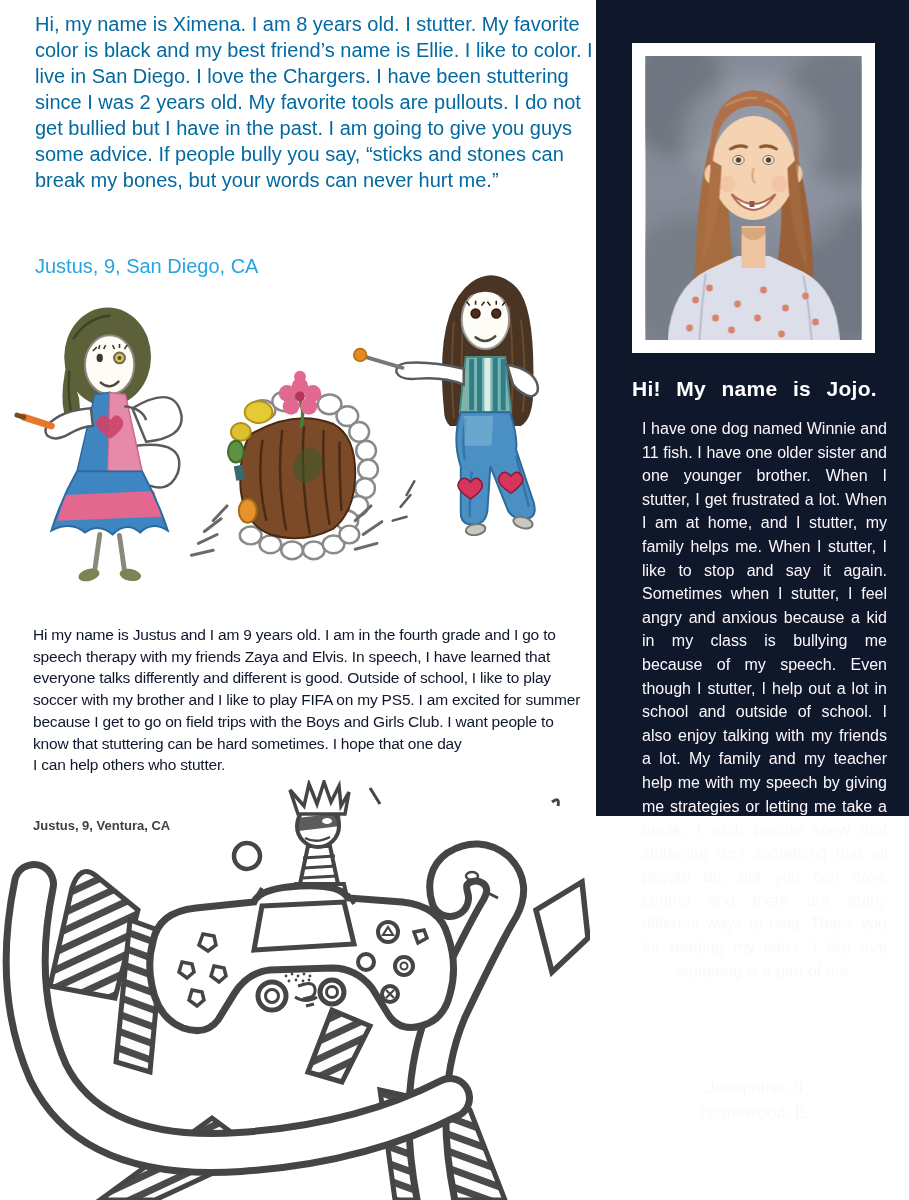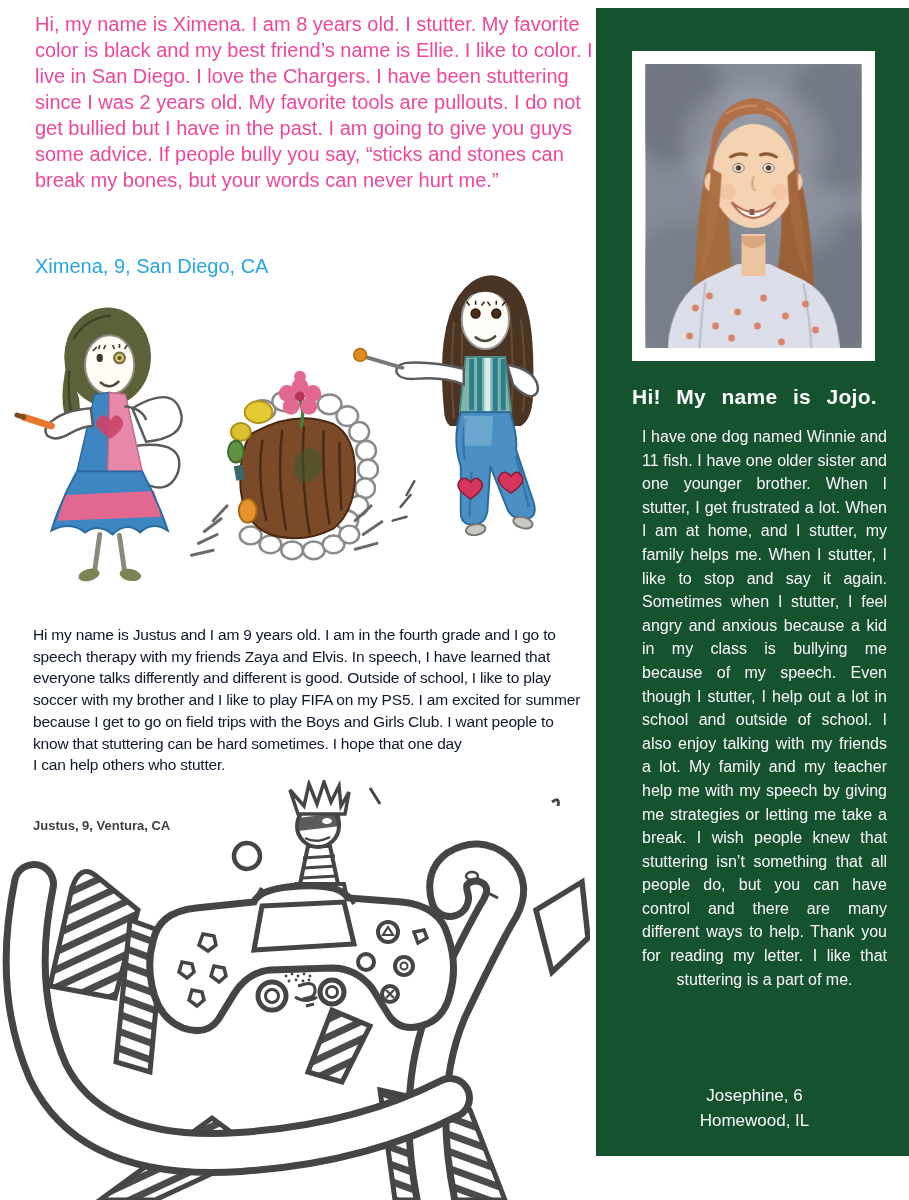--- a/index.html
+++ b/index.html
@@ -4,41 +4,41 @@
 <style>
   html,body{margin:0;padding:0;background:#e9e9e9;}
   .page{
     position:relative;width:909px;height:1200px;margin:0 auto;
     background:#ffffff;overflow:hidden;
     font-family:"Liberation Sans", sans-serif;
   }
   
   .ximena-body{
     position:absolute;left:35px;top:11px;width:562px;margin:0;
-    font-size:20px;line-height:26px;color:#ec4899;font-weight:400;
+    font-size:20px;line-height:26px;color:#0369a1;font-weight:400;
   }
   .ximena-attr{
     position:absolute;left:35px;top:255px;margin:0;
     font-size:20px;color:#2aa4de;
   }
   .drawing1{position:absolute;left:8px;top:260px;width:582px;height:330px;}
   .justus-body{
     position:absolute;left:33px;top:624px;width:560px;margin:0;
     font-size:15.5px;font-weight:400;line-height:21.7px;color:#0f172a;
     letter-spacing:-0.2px;white-space:pre-line;
   }
   .justus-attr{
     position:absolute;left:33px;top:818px;margin:0;
     font-size:13px;font-weight:700;color:#3f3f41;
   }
   .drawing2{position:absolute;left:0;top:780px;width:590px;height:420px;}
   
   .sidebar{
-    position:absolute;left:596px;top:8px;width:313px;height:1148px;
-    background:#14532d;
+    position:absolute;left:596px;top:0;width:313px;height:816px;
+    background:#0f172a;
   }
   .photo-frame{
     position:absolute;left:36px;top:43px;width:217px;height:284px;
     background:#ffffff;padding:13px;
   }
   .photo-frame svg{display:block;width:217px;height:284px;}
   .headline{
     position:absolute;left:36px;top:377px;width:245px;margin:0;
     font-size:21px;font-weight:700;color:#ffffff;letter-spacing:.3px;
     text-align:justify;text-align-last:justify;-moz-text-align-last:justify;
@@ -53,21 +53,21 @@
     text-align:center;font-size:17px;line-height:24.5px;color:#fcf7fb;
   }
   .jojo-attr span{display:block;}
 </style>
 </head>
 <body>
 
 <div class="page">
 
   <p class="ximena-body">Hi, my name is Ximena. I am 8 years old. I stutter. My favorite color is black and my best friend’s name is Ellie. I like to color. I live in San Diego. I love the Chargers. I have been stuttering since I was 2 years old. My favorite tools are pullouts. I do not get bullied but I have in the past. I am going to give you guys some advice. If people bully you say, “sticks and stones can break my bones, but your words can never hurt me.”</p>
-  <p class="ximena-attr">Ximena, 9, San Diego, CA</p>
+  <p class="ximena-attr">Justus, 9, San Diego, CA</p>
 
   <svg class="drawing1" viewBox="0 0 590 330" xmlns="http://www.w3.org/2000/svg" aria-label="Child’s crayon drawing of two girls with a campfire log, stones and a pink flower">
 
     <g>
       <path d="M126 148 Q170 122 176 156 Q178 178 140 182 Z" fill="#ffffff" stroke="#5a5a5a" stroke-width="2.5"></path>
       <path d="M130 186 Q182 180 172 214 Q162 238 134 222 Z" fill="#ffffff" stroke="#5a5a5a" stroke-width="2.5"></path>
       <ellipse cx="101" cy="96" rx="44" ry="50" fill="#5c6139"></ellipse>
       <path d="M60 100 Q48 152 66 170 Q76 176 72 138 Z" fill="#5c6139"></path>
       <path d="M66 78 Q80 56 104 54 M62 110 Q60 140 66 160" stroke="#3f4428" stroke-width="2.5" fill="none"></path>
       <ellipse cx="103" cy="104" rx="25" ry="30" fill="#fefcf5" stroke="#8a8a80" stroke-width="2"></ellipse>

